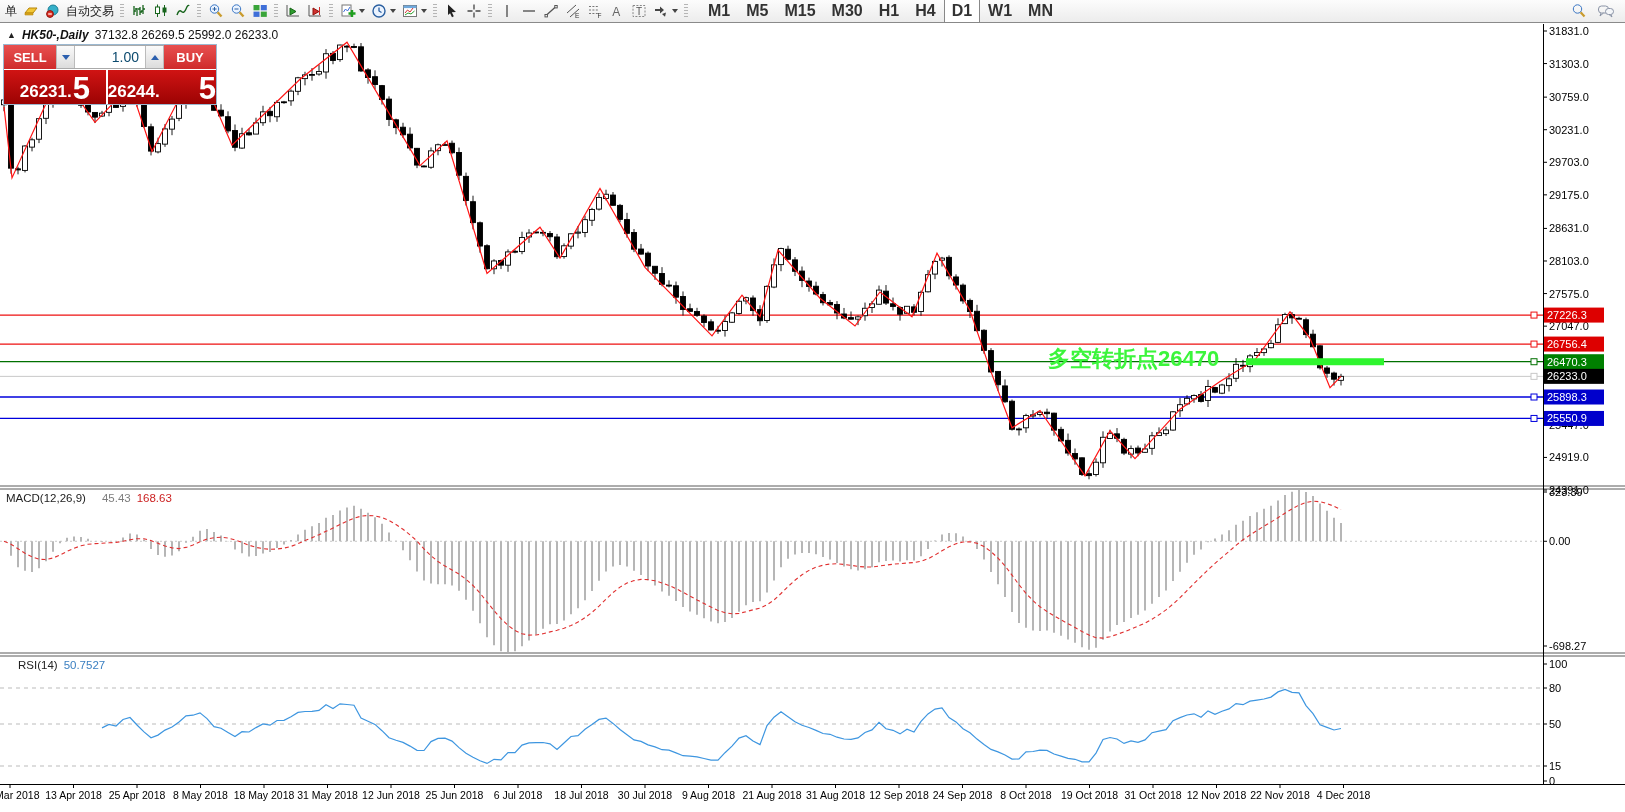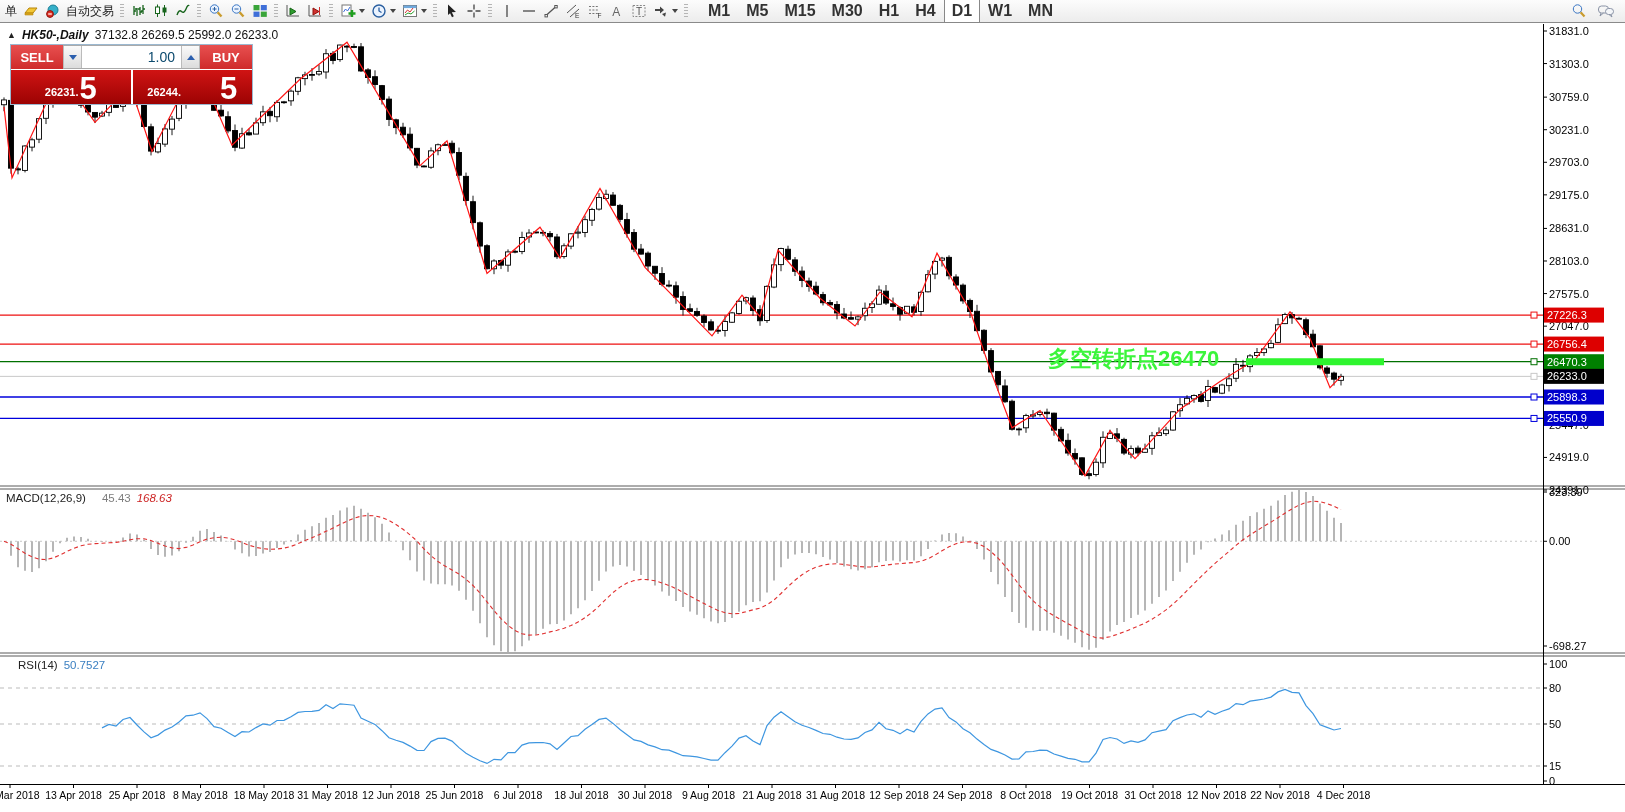--- a/index.html
+++ b/index.html
@@ -20,45 +20,45 @@
   .tf-group{display:flex;align-items:center;margin-left:8px;}
   .tf-btn{font-size:16px;color:#333;padding:2px 7px;border:1px solid transparent;cursor:default;font-weight:bold;}
   .tf-btn.active{background:#fff;border:1px solid #888;}
   .tb-right{margin-left:auto;display:flex;align-items:center;gap:6px;padding-right:6px;}
   
   .title-row{position:absolute;top:28px;left:7px;z-index:20;font-size:12px;color:#111;
     display:flex;align-items:center;gap:6px;}
   .collapse{font-size:9px;color:#222;}
   .title-sym{font-weight:bold;font-style:italic;}
   
-  .trade{position:absolute;top:44px;left:10px;width:243px;z-index:25;border:1px solid #9bb8d0;
+  .trade{position:absolute;top:44px;left:3px;width:214px;z-index:25;border:1px solid #9bb8d0;
     background:#fff;box-sizing:border-box;}
   .trade-top{display:flex;height:24px;}
   .btn-sell,.btn-buy{width:52px;color:#fff;font-size:13px;font-weight:bold;
     display:flex;align-items:center;justify-content:center;
     background:linear-gradient(#e85050,#cf2b2b);}
   .vol-box{flex:1;display:flex;border-top:1px solid #aaa;border-bottom:1px solid #aaa;}
   .spin{width:17px;background:linear-gradient(#fafafa,#dcdcdc);display:flex;align-items:center;
     justify-content:center;border-left:1px solid #bbb;border-right:1px solid #bbb;}
   .spin .tri-up{width:0;height:0;border-left:4px solid transparent;border-right:4px solid transparent;
     border-bottom:5px solid #2b5fae;}
   .spin .tri-dn{width:0;height:0;border-left:4px solid transparent;border-right:4px solid transparent;
     border-top:5px solid #2b5fae;}
   .vol-val{flex:1;display:flex;align-items:center;justify-content:flex-end;padding-right:6px;
     font-size:14px;color:#0c4a6e;background:#fff;}
   .trade-bottom{display:flex;height:34px;margin-top:1px;}
   .px{flex:1;color:#fff;display:flex;align-items:flex-end;justify-content:center;
     background:linear-gradient(#d01414,#9c0303);padding-bottom:2px;}
   .px+.px{margin-left:2px;gap:38px;}
-  .px .small{font-size:11px;font-weight:bold;line-height:20px;margin-top:44px;}
+  .px .small{font-size:17px;font-weight:bold;line-height:20px;margin-top:44px;}
   .px .big{font-size:31px;font-weight:bold;line-height:26px;margin-left:1px;}
   
   .ind-label{position:absolute;left:6px;z-index:20;font-size:11.5px;color:#222;}
   .ind-label .v1{color:#7d7d7d;margin-left:16px;}
-  .ind-label .v2{color:#c22;margin-left:6px;font-style:italic;}
+  .ind-label .v2{color:#c22;margin-left:6px;}
   .ind-label .vb{color:#3a7fc1;margin-left:6px;}
 </style>
 </head>
 <body>
 
 <div class="stage">
 
   <svg class="chartsvg" id="chart-svg" width="1625" height="812">
       <g>
         <line x1="0" y1="315.0802822580645" x2="1543" y2="315.0802822580645" stroke="#ee1111" stroke-width="1.3"></line>

